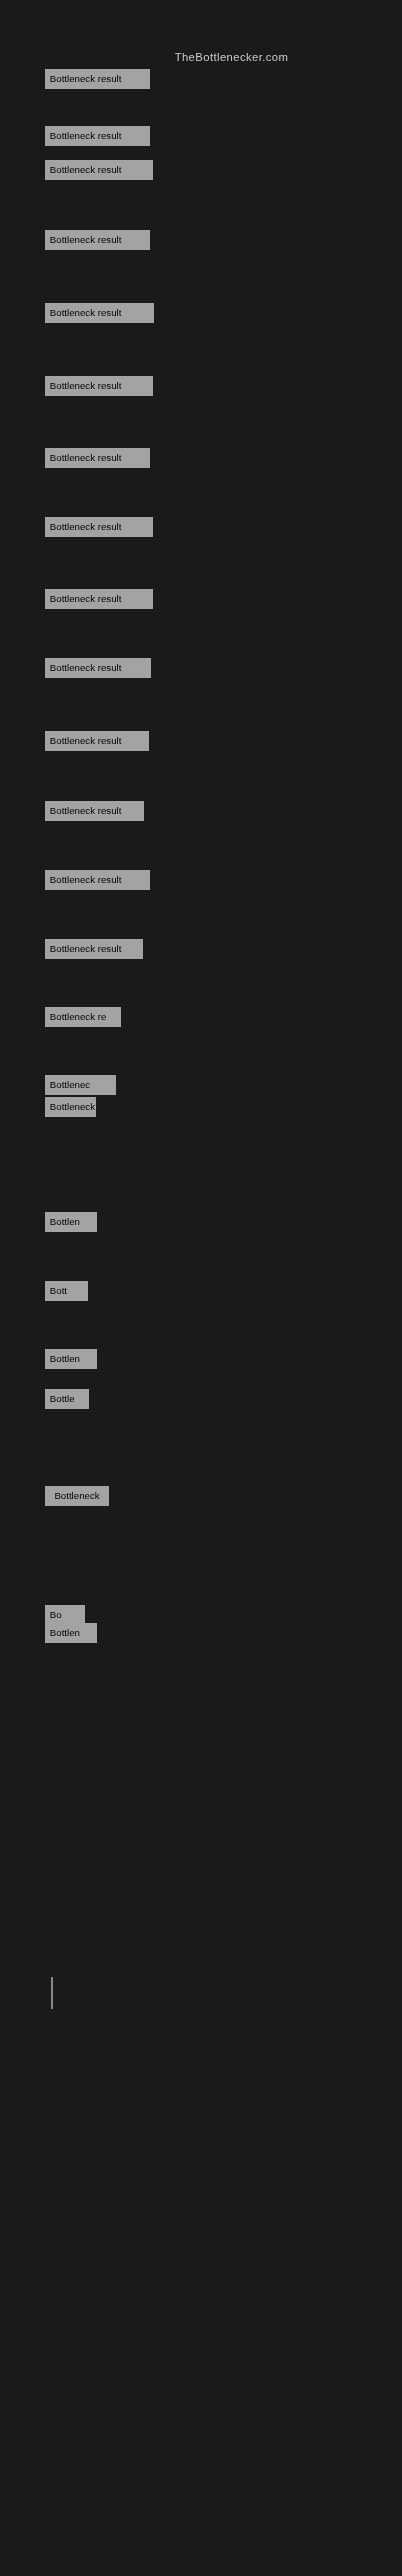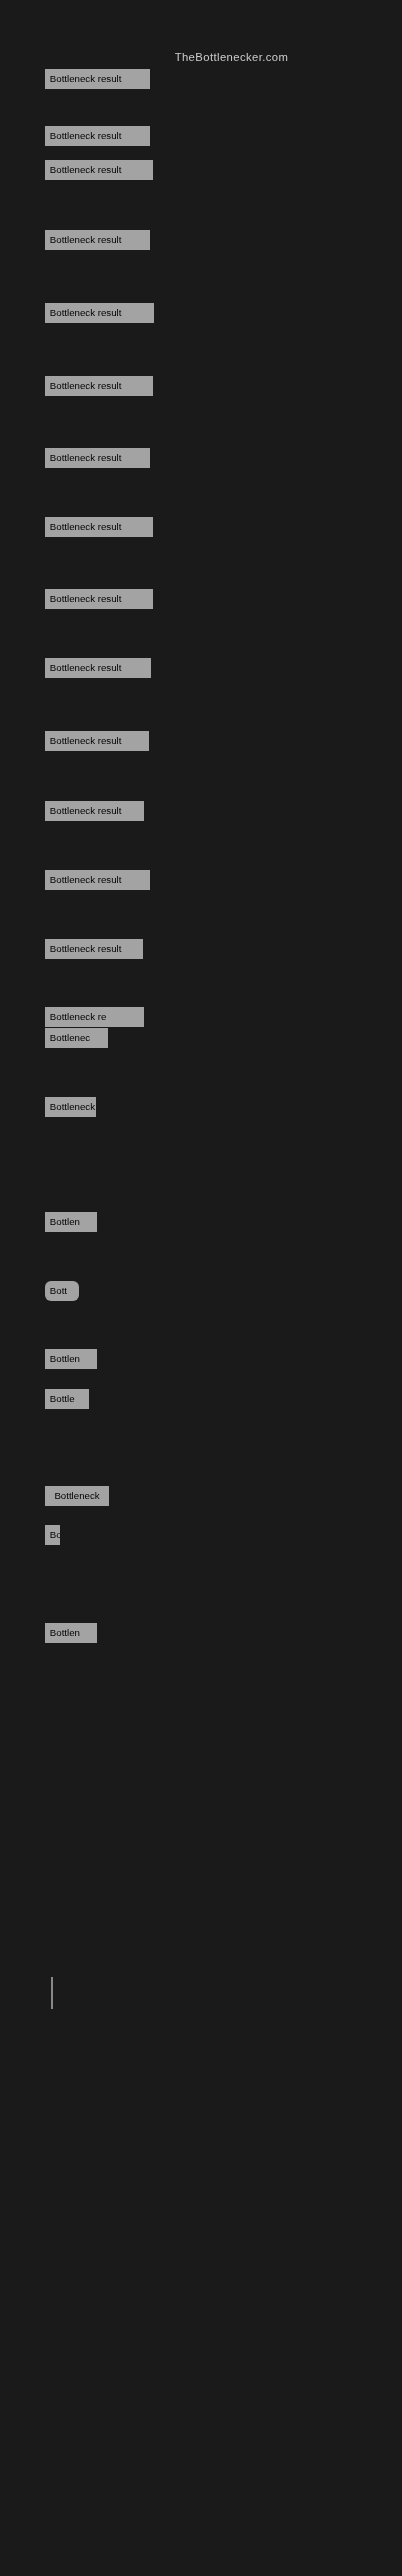--- a/index.html
+++ b/index.html
@@ -58,26 +58,26 @@
     <div class="bottleneck-item" style="top: 258px; width: 109px;">Bottleneck result</div>
     <div class="bottleneck-item" style="top: 331px; width: 108px;">Bottleneck result</div>
     <div class="bottleneck-item" style="top: 403px; width: 105px;">Bottleneck result</div>
     <div class="bottleneck-item" style="top: 472px; width: 108px;">Bottleneck result</div>
     <div class="bottleneck-item" style="top: 544px; width: 108px;">Bottleneck result</div>
     <div class="bottleneck-item" style="top: 613px; width: 106px;">Bottleneck result</div>
     <div class="bottleneck-item" style="top: 686px; width: 104px;">Bottleneck result</div>
     <div class="bottleneck-item" style="top: 756px; width: 99px;">Bottleneck result</div>
     <div class="bottleneck-item" style="top: 825px; width: 105px;">Bottleneck result</div>
     <div class="bottleneck-item" style="top: 894px; width: 98px;">Bottleneck result</div>
-    <div class="bottleneck-item" style="top: 962px; width: 99px;">Bottleneck re</div>
-    <div class="bottleneck-item" style="top: 983px; width: 63px;">Bottlenec</div>
+    <div class="bottleneck-item" style="top: 962px; width: 76px;">Bottleneck re</div>
+    <div class="bottleneck-item" style="top: 1030px; width: 71px;">Bottlenec</div>
     <div class="bottleneck-item" style="top: 1052px; width: 51px;">Bottleneck r</div>
     <div class="bottleneck-item" style="top: 1167px; width: 52px;">Bottlen</div>
-    <div class="bottleneck-item" style="top: 1236px; width: 34px; border-radius: 6px;">Bott</div>
+    <div class="bottleneck-item" style="top: 1236px; width: 43px;">Bott</div>
     <div class="bottleneck-item" style="top: 1304px; width: 52px;">Bottlen</div>
     <div class="bottleneck-item" style="top: 1344px; width: 44px;">Bottle</div>
     <div class="bottleneck-item" style="top: 1441px; width: 64px; text-align: center;">Bottleneck</div>
-    <div class="bottleneck-item" style="top: 1480px; width: 15px;">Bo</div>
+    <div class="bottleneck-item" style="top: 1560px; width: 40px;">Bo</div>
     <div class="bottleneck-item" style="top: 1578px; width: 52px;">Bottlen</div>
   </div>
 
 <div class="cursor-line" id="cursor-line" style="top: 1932px;"></div>
 
 
 </body></html>

